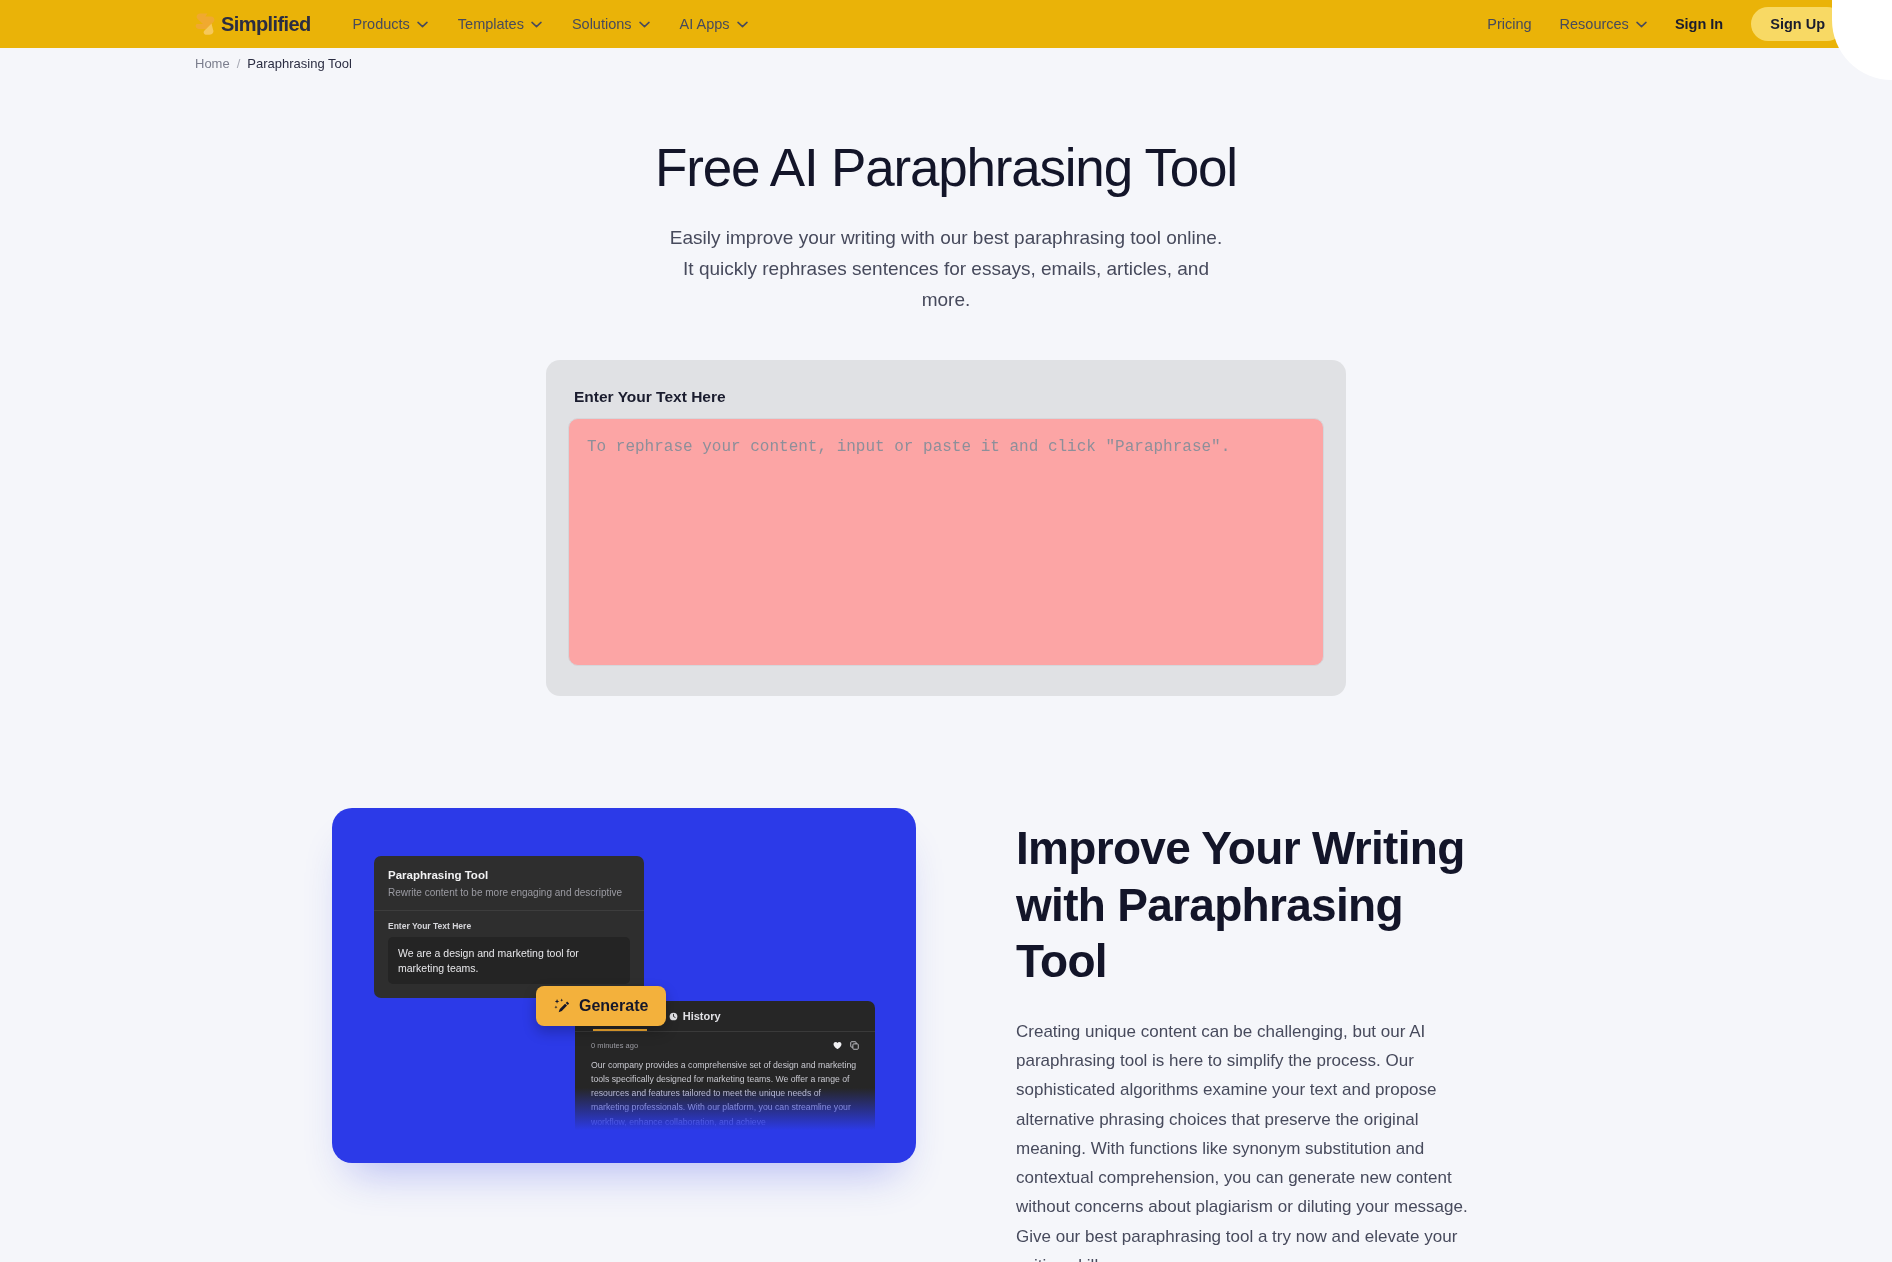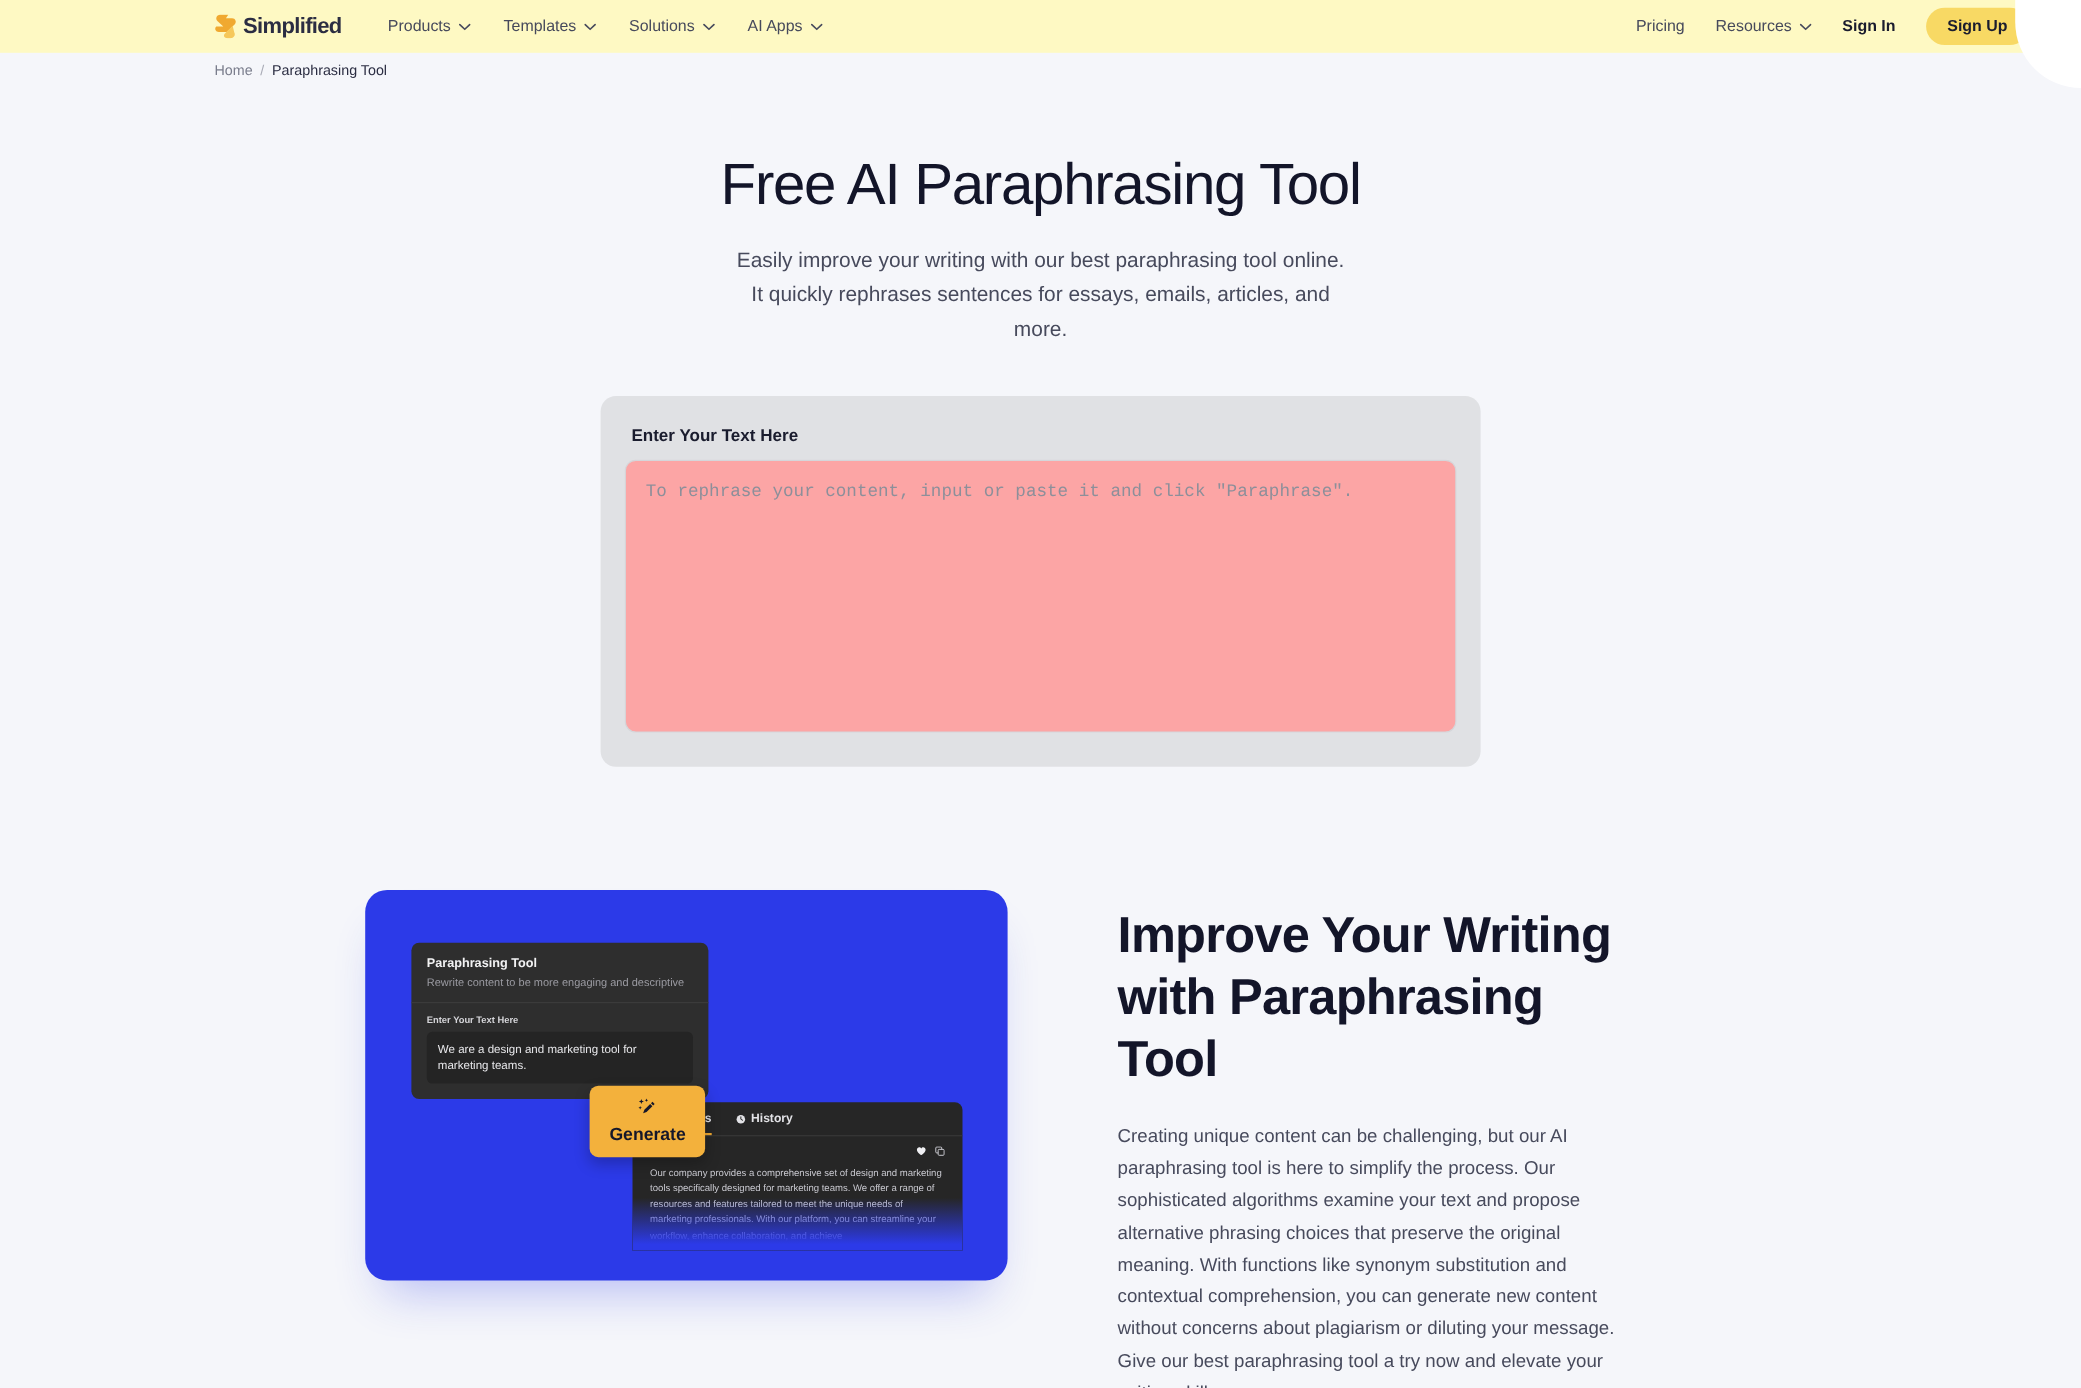--- a/index.html
+++ b/index.html
@@ -29,21 +29,21 @@
     pointer-events: none;
     z-index: 60;
   }
 
   
   .header {
     height: 48px;
     display: flex;
     align-items: center;
     padding: 0 48px 0 195px;
-    background: #fef9c3;
+    background: #eab308;
     position: relative;
     z-index: 20;
   }
 
   .brand {
     display: flex;
     align-items: center;
     gap: 6px;
     margin-right: 42px;
     cursor: pointer;
@@ -323,21 +323,20 @@
     display: flex;
     align-items: center;
     gap: 8px;
     font-family: inherit;
     font-size: 16px;
     font-weight: bold;
     color: #15172a;
     cursor: pointer;
     box-shadow: 0 6px 14px rgba(0,0,0,0.24);
     z-index: 5;
-    flex-direction: column;
   }
   .wand-sm { width: 17px; height: 17px; display: block; flex: none; }
 
   .feature-copy { width: 455px; padding-top: 12px; }
   .feature-copy h2 {
     font-size: 46px;
     font-weight: bold;
     line-height: 1.23;
     letter-spacing: -0.7px;
     color: #131529;

